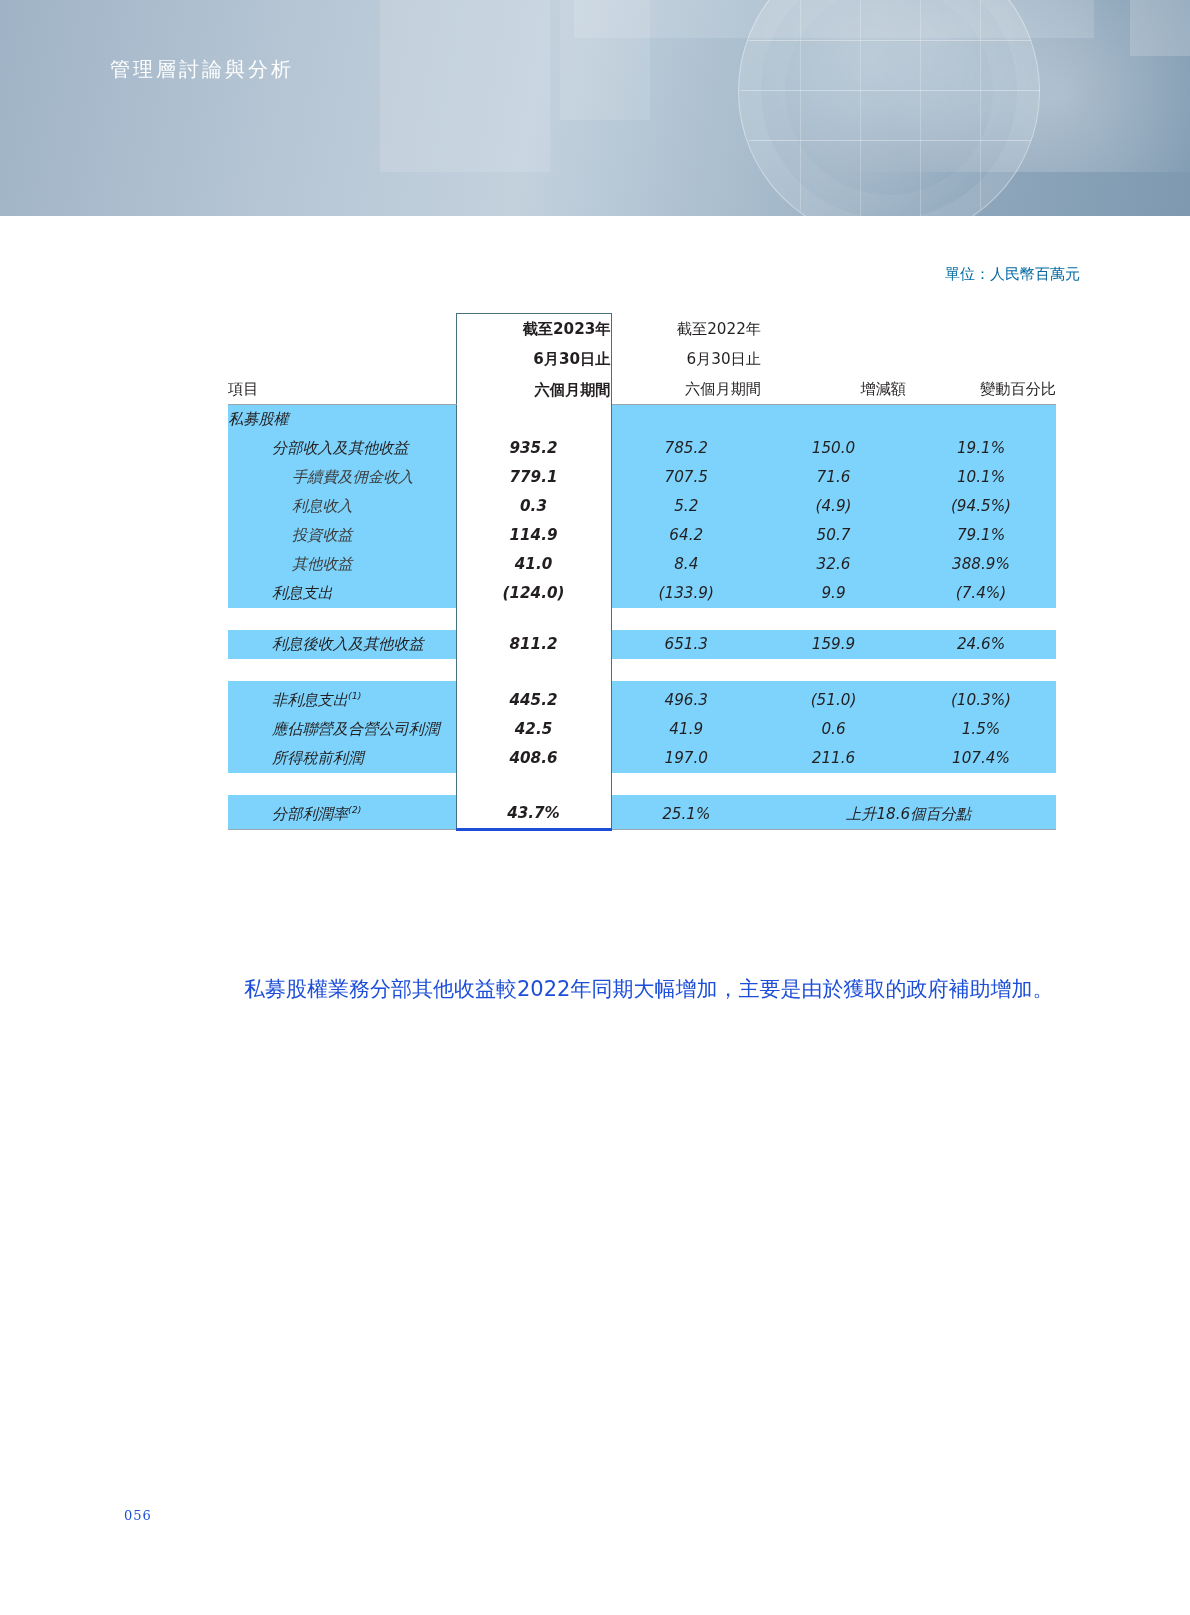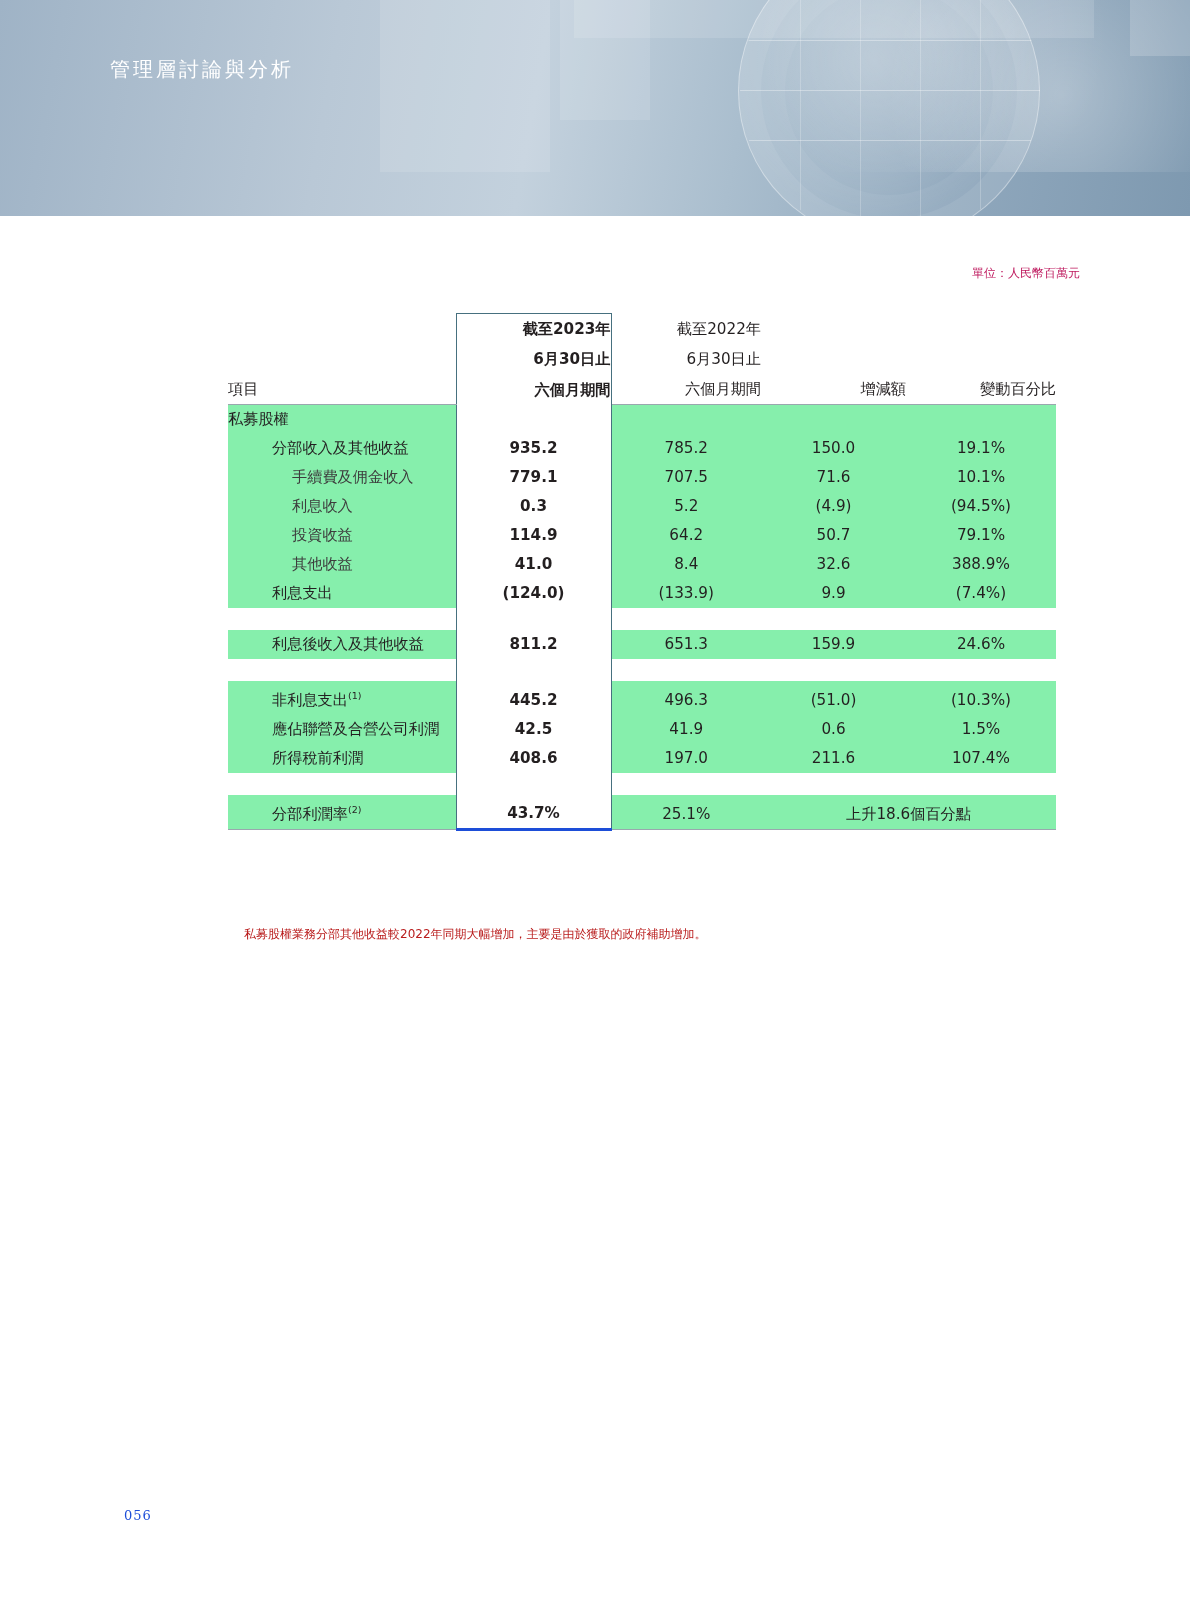--- a/index.html
+++ b/index.html
@@ -100,22 +100,22 @@
     letter-spacing: 3px;
     color: #ffffff;
     font-family: "DejaVu Sans", "Liberation Sans", sans-serif;
   }
 
   
   .unit-note {
     position: absolute;
     top: 265px;
     right: 110px;
-    font-size: 12px;
-    color: #be185d;
+    font-size: 15px;
+    color: #0369a1;
     font-family: "DejaVu Sans", "Liberation Sans", sans-serif;
   }
 
   
   .table-wrap {
     position: absolute;
     left: 228px;
     top: 313px;
     width: 828px;
   }
@@ -158,34 +158,34 @@
   tr.data td {
     height: 29px;
     line-height: 29px;
   }
   td.label      { text-align: left; padding-left: 22px; }
   td.label.l2   { padding-left: 44px; }
   td.label.l3   { padding-left: 64px; color: #3d3d3d; }
   td.num        { text-align: center; padding-right: 6px; }
   td.num.b      { font-weight: bold; }
   .spacer td    { height: 22px; }
-  .shade        { background: #86efac; }
+  .shade        { background: #7dd3fc; font-style: italic; }
   .note-cell    { text-align: center; padding-right: 0; }
   sup { font-size: 9.5px; vertical-align: super; }
 
   
   .para {
     position: absolute;
     left: 244px;
-    top: 925px;
+    top: 973px;
     width: 840px;
-    font-size: 12px;
+    font-size: 21px;
     line-height: 1.6;
     font-family: "DejaVu Sans", "Liberation Sans", sans-serif;
-    color: #b91c1c;
+    color: #1d4ed8;
   }
 
   
   .page-no {
     position: absolute;
     left: 124px;
     bottom: 92px;
     font-size: 13px;
     color: #1d4ed8;
     font-family: "DejaVu Serif", "Liberation Serif", serif;

